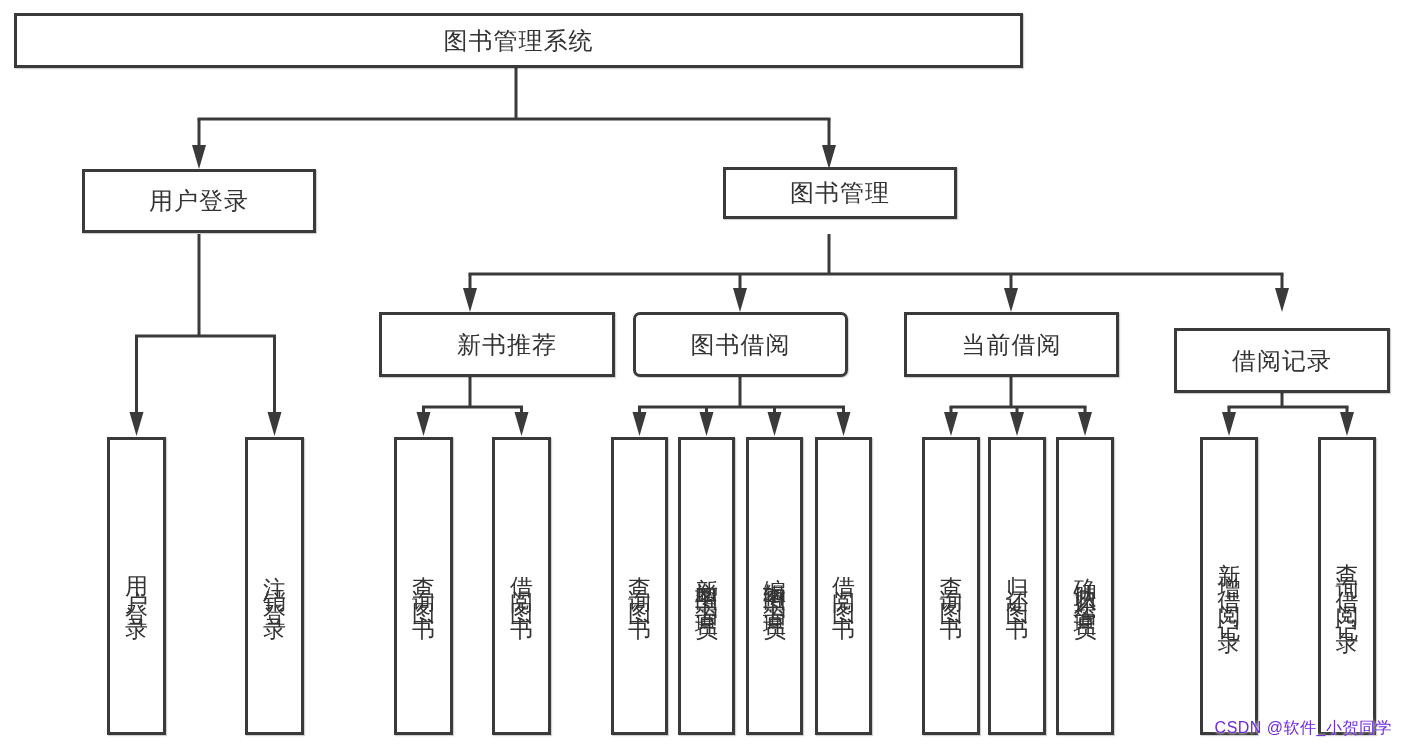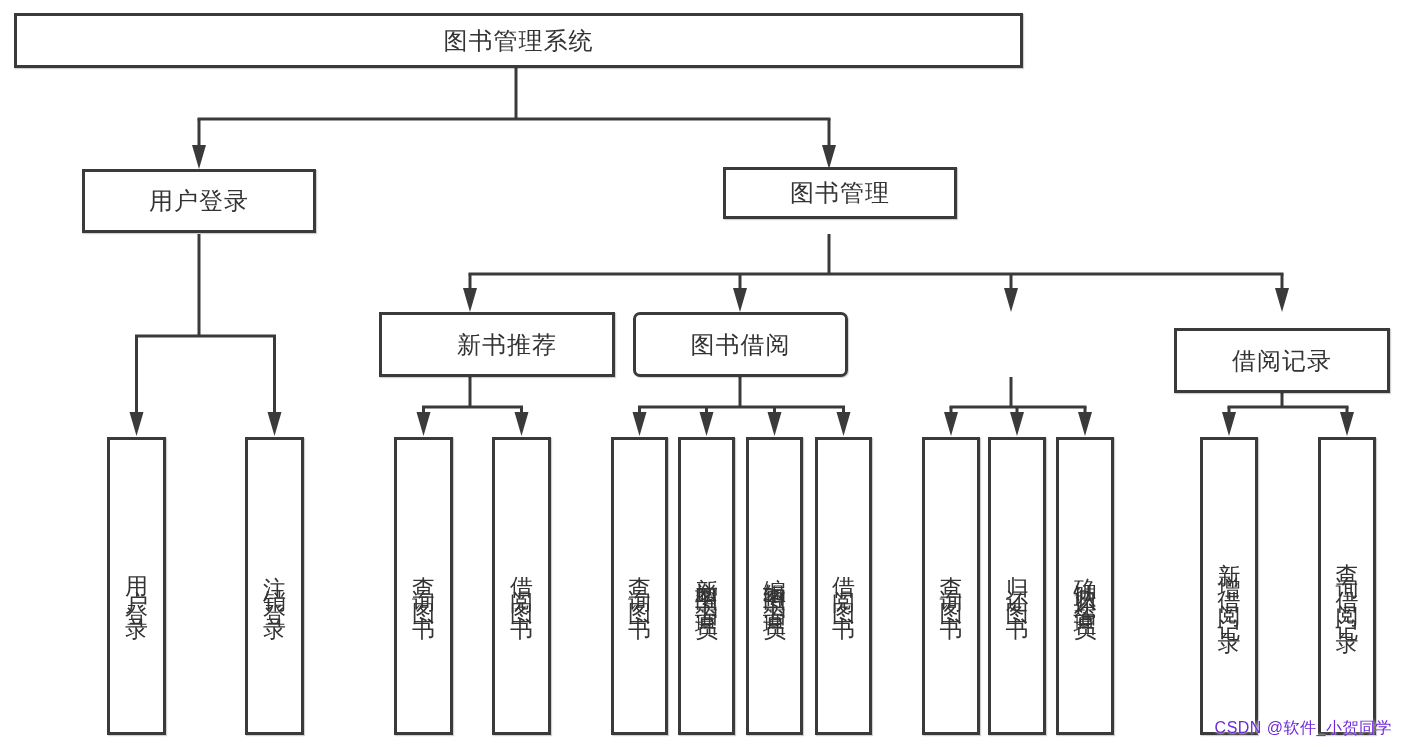--- a/index.html
+++ b/index.html
@@ -130,20 +130,23 @@
   <div class="node hnode" style="left:712px; top:167px; width:234px; height:52px;margin-left:11px;">
     <span>图书管理</span>
   </div>
 
   <div class="node hnode" style="left:379px; top:312px; width:236px; height:65px;padding-left:20px;">
     <span>新书推荐</span>
   </div>
   <div class="node hnode" style="left:633px; top:312px; width:215px; height:65px;border-radius:7px;">
     <span>图书借阅</span>
   </div>
+  <div class="node hnode" style="left:904px; top:312px; width:215px; height:65px;">
+    <span>当前借阅</span>
+  </div>
   <div class="node hnode" style="left:1174px; top:328px; width:216px; height:65px;">
     <span>借阅记录</span>
   </div>
 
   <div class="node leaf" style="left:107px; top:437px; width:59px; height:298px;">
     <span>用户登录</span>
   </div>
   <div class="node leaf" style="left:245px; top:437px; width:59px; height:298px;">
     <span>注销登录</span>
   </div>

